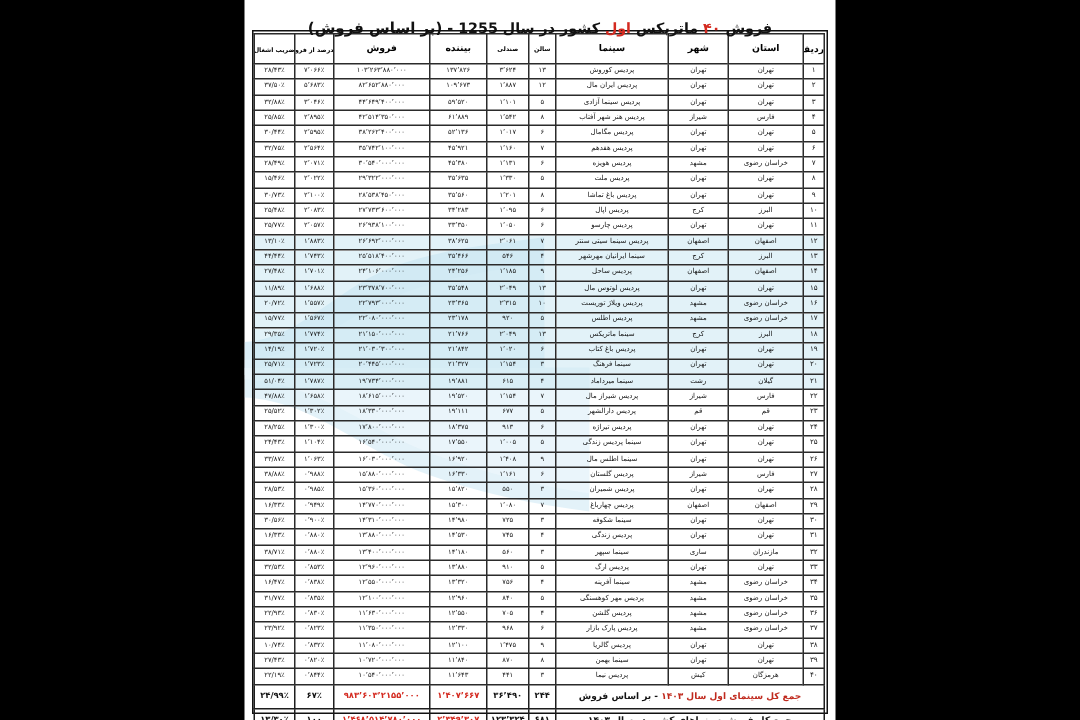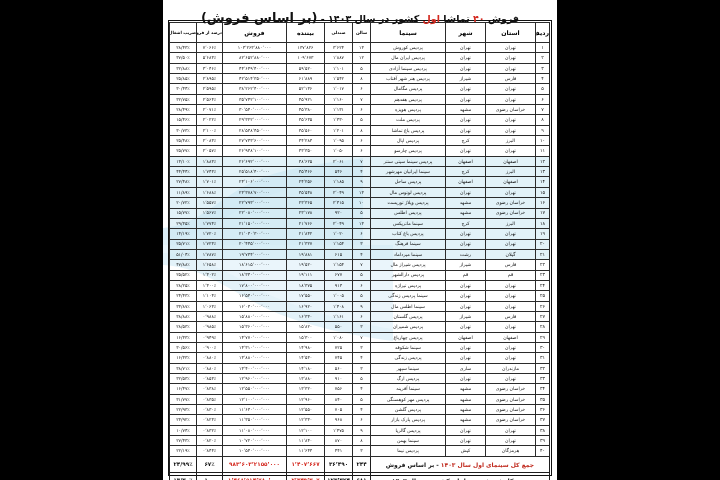--- a/index.html
+++ b/index.html
@@ -52,21 +52,21 @@
   #title {
     display: inline-block;
     font-size: 9.5px;
     font-weight: bold;
     color: #111111;
     letter-spacing: 0;
     white-space: nowrap;
     line-height: 12px;
   }
   #title .hl { color: #d42a20; margin-top: 13px; }
-  #title .sub { font-size: 13px; font-weight: bold; }
+  #title .sub { font-size: 10px; font-weight: bold; }
 
   #table-wrap {
     position: absolute;
     left: 7px;
     top: 22px;
     width: 380px;
     z-index: 3;
   }
 
   table {
@@ -159,21 +159,21 @@
       <path d="M0,100 C44,98 70,66 116,52 C152,41 180,38 200,36 L200,110 L0,110 Z" fill="#e3f2f9" opacity="0.85"></path>
     </svg>
 
     <svg class="watermark" id="wave-b" viewBox="0 0 230 110" preserveAspectRatio="none">
       <path d="M0,20 C46,22 78,56 124,72 C164,86 200,92 230,96 L230,0 L0,0 Z" fill="#d7ecf6" opacity="0.7"></path>
       <path d="M0,8 C50,10 84,44 132,60 C172,74 204,80 230,84 L230,0 L0,0 Z" fill="#eaf5fb" opacity="0.9"></path>
     </svg>
 
     <div id="title-wrap">
       <span id="title">
-        <span>فروش </span><span class="hl">۴۰</span><span> تماشا </span><span class="hl">اول</span><span> کشور در سال ۱۴۰۳ - </span><span class="sub">(بر اساس فروش)</span>
+        <span>فروش </span><span class="hl">۴۰</span><span> ماتریکس </span><span class="hl">اول</span><span> کشور در سال 1255 - </span><span class="sub">(بر اساس فروش)</span>
       </span>
     </div>
 
     <div class="outer-rule"></div>
 
     <div id="table-wrap">
       <table>
         <colgroup>
           <col class="c-rank">
             <col class="c-prov">

